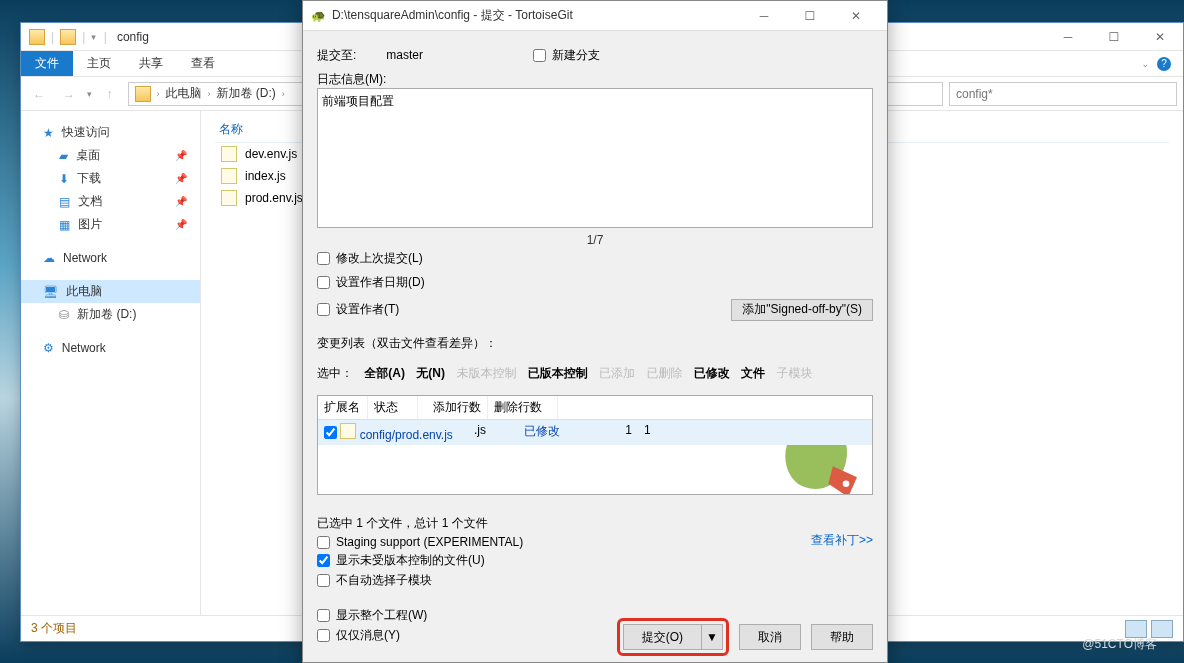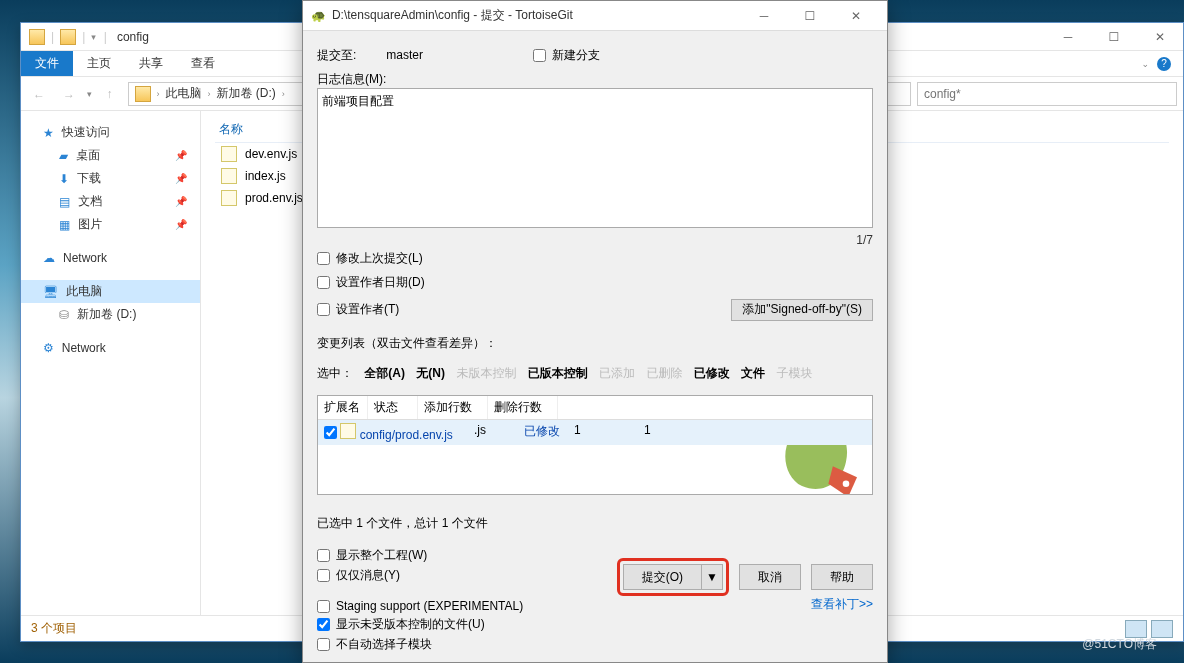--- a/index.html
+++ b/index.html
@@ -15,21 +15,21 @@
 
 .exp-ribbon{height:26px;background:#fff;display:flex;align-items:center;border-bottom:1px solid #e5e5e5}
 .rib-tab{padding:4px 14px;color:#333}
 .rib-tab.active{background:#1979ca;color:#fff}
 .rib-end{margin-left:auto;padding:0 12px;display:flex;gap:8px;align-items:center}
 
 .exp-addrbar{height:34px;display:flex;align-items:center;gap:6px;padding:0 6px;border-bottom:1px solid #e5e5e5}
 .navarr{width:24px;height:24px;border-radius:50%;display:flex;align-items:center;justify-content:center;color:#bbb}
 .addrbox{flex:1;height:24px;border:1px solid #ccc;display:flex;align-items:center;padding:0 6px;gap:6px}
 .crumb{color:#333;display:flex;align-items:center;gap:6px}
-.searchbox{width:260px;height:24px;border:1px solid #ccc;padding:0 6px;color:#999}
+.searchbox{width:228px;height:24px;border:1px solid #ccc;padding:0 6px;color:#999}
 
 .exp-body{display:flex;height:calc(100% - 114px)}
 .sidebar{width:180px;border-right:1px solid #e5e5e5;padding:10px 0}
 .sb-item{padding:3px 12px 3px 22px;display:flex;align-items:center;gap:8px;color:#333}
 .sb-item.sel{background:#cde8ff}
 .sb-item .pin{margin-left:auto;color:#999;font-size:10px}
 .sb-sub{padding-left:38px}
 .sb-sep{height:12px}
 .filepane{flex:1;padding:6px 14px}
 .fp-head{color:#1067b3;padding:4px 0 4px 4px;border-bottom:1px solid #e7eef7}
@@ -42,37 +42,37 @@
 .dialog{position:absolute;left:302px;top:0;width:586px;height:663px;background:#f0f0f0;border:1px solid #888;box-shadow:0 6px 20px rgba(0,0,0,.35)}
 .dlg-title{height:30px;background:#fff;display:flex;align-items:center;padding:0 8px;border-bottom:1px solid #ddd}
 .dlg-title .t{padding-left:6px;color:#333}
 .dlg-title .ctrls{margin-left:auto;display:flex}
 .dlg-title .winbtn{width:46px;height:29px}
 
 .dlg-body{padding:8px 14px}
 .row{display:flex;align-items:center;gap:10px;margin:4px 0}
 .commit-to{height:24px}
 .logbox{width:100%;height:140px;border:1px solid #aaa;background:#fff;padding:4px;resize:none;font-family:inherit}
-.counter{text-align:right;color:#333;margin-top:2px}
+.counter{text-align:center;color:#333;margin-top:2px}
 .chk{display:flex;align-items:center;gap:6px;margin:3px 0}
 .btn{height:22px;padding:0 10px;border:1px solid #adadad;background:#e1e1e1;display:inline-flex;align-items:center}
 
 .changelist{margin-top:14px}
 .sel-row{margin:13px 0}
 .sel-row span{margin-right:8px}
 .sel-row .dim{color:#bbb}
 .sel-row .bold{font-weight:bold}
 
 .table{border:1px solid #aaa;background:#fff;height:100px;position:relative;overflow:hidden}
 .bg-logo{position:absolute;right:4px;bottom:-14px;width:110px;height:110px;opacity:.9}
 .thead{display:flex;background:#fff;border-bottom:1px solid #ddd;position:relative;z-index:2}
 .th{padding:3px 6px;border-right:1px solid #eee}
 .trow{display:flex;background:#e5f1fb;position:relative;z-index:2}
 .td{padding:3px 6px}
-.c-path{width:150px}.c-ext{width:50px}.c-stat{width:50px}.c-add{width:70px;}.c-del{width:70px;}
+.c-path{width:150px}.c-ext{width:50px}.c-stat{width:50px}.c-add{width:70px;text-align:right}.c-del{width:70px;}
 
 .summary{text-align:left;margin-top:20px}
 .link{color:#0066cc;text-align:right}
 
 .btnrow{display:flex;gap:10px;justify-content:flex-end;margin-top:14px;align-items:center}
 .mainbtn{height:26px;padding:0 18px;border:1px solid #adadad;background:#e1e1e1;display:flex;align-items:center;justify-content:center}
 .commit-combo{display:flex;border:3px solid #e03020;border-radius:6px;padding:3px}
 .commit-combo .mainbtn{border-right:none}
 .commit-combo .drop{height:26px;width:22px;border:1px solid #adadad;background:#e1e1e1;display:flex;align-items:center;justify-content:center}
 
@@ -277,20 +277,38 @@
         <div class="trow">
           <div class="td c-path"><input type="checkbox" checked="" style=""> <span class="ico js-ico"></span> <span style="color:#0645ad">config/prod.env.js</span></div>
           <div class="td c-ext">.js</div>
           <div class="td c-stat" style="color:#0645ad">已修改</div>
           <div class="td c-add">1</div>
           <div class="td c-del">1</div>
         </div>
       </div>
       <div class="summary">已选中 1 个文件，总计 1 个文件</div>
 
+      <div style="display:flex">
+        <div style="flex:1">
+          <label class="chk">
+              <input type="checkbox" style="">
+              <span>Staging support (EXPERIMENTAL)</span>
+            </label>
+          <label class="chk">
+              <input type="checkbox" checked="" style="">
+              <span>显示未受版本控制的文件(U)</span>
+            </label>
+          <label class="chk">
+              <input type="checkbox" style="">
+              <span>不自动选择子模块</span>
+            </label>
+        </div>
+        <div class="link">查看补丁&gt;&gt;</div>
+      </div>
+
       <div style="display:flex;margin-top:12px">
         <div style="flex:1">
           <label class="chk">
               <input type="checkbox" style="">
               <span>显示整个工程(W)</span>
             </label>
           <label class="chk">
               <input type="checkbox" style="">
               <span>仅仅消息(Y)</span>
             </label>
@@ -299,35 +317,17 @@
           <div class="commit-combo">
             <button class="mainbtn">
                 <span>提交(O)</span>
               </button>
             <button class="drop">▼</button>
           </div>
           <button class="mainbtn">取消</button>
           <button class="mainbtn">帮助</button>
         </div>
       </div>
-
-      <div style="display:flex">
-        <div style="flex:1">
-          <label class="chk">
-              <input type="checkbox" style="">
-              <span>Staging support (EXPERIMENTAL)</span>
-            </label>
-          <label class="chk">
-              <input type="checkbox" checked="" style="">
-              <span>显示未受版本控制的文件(U)</span>
-            </label>
-          <label class="chk">
-              <input type="checkbox" style="">
-              <span>不自动选择子模块</span>
-            </label>
-        </div>
-        <div class="link">查看补丁&gt;&gt;</div>
-      </div>
     </div>
   </div>
 </div>
 
 <div class="watermark">@51CTO博客</div>
 
 </body></html>

